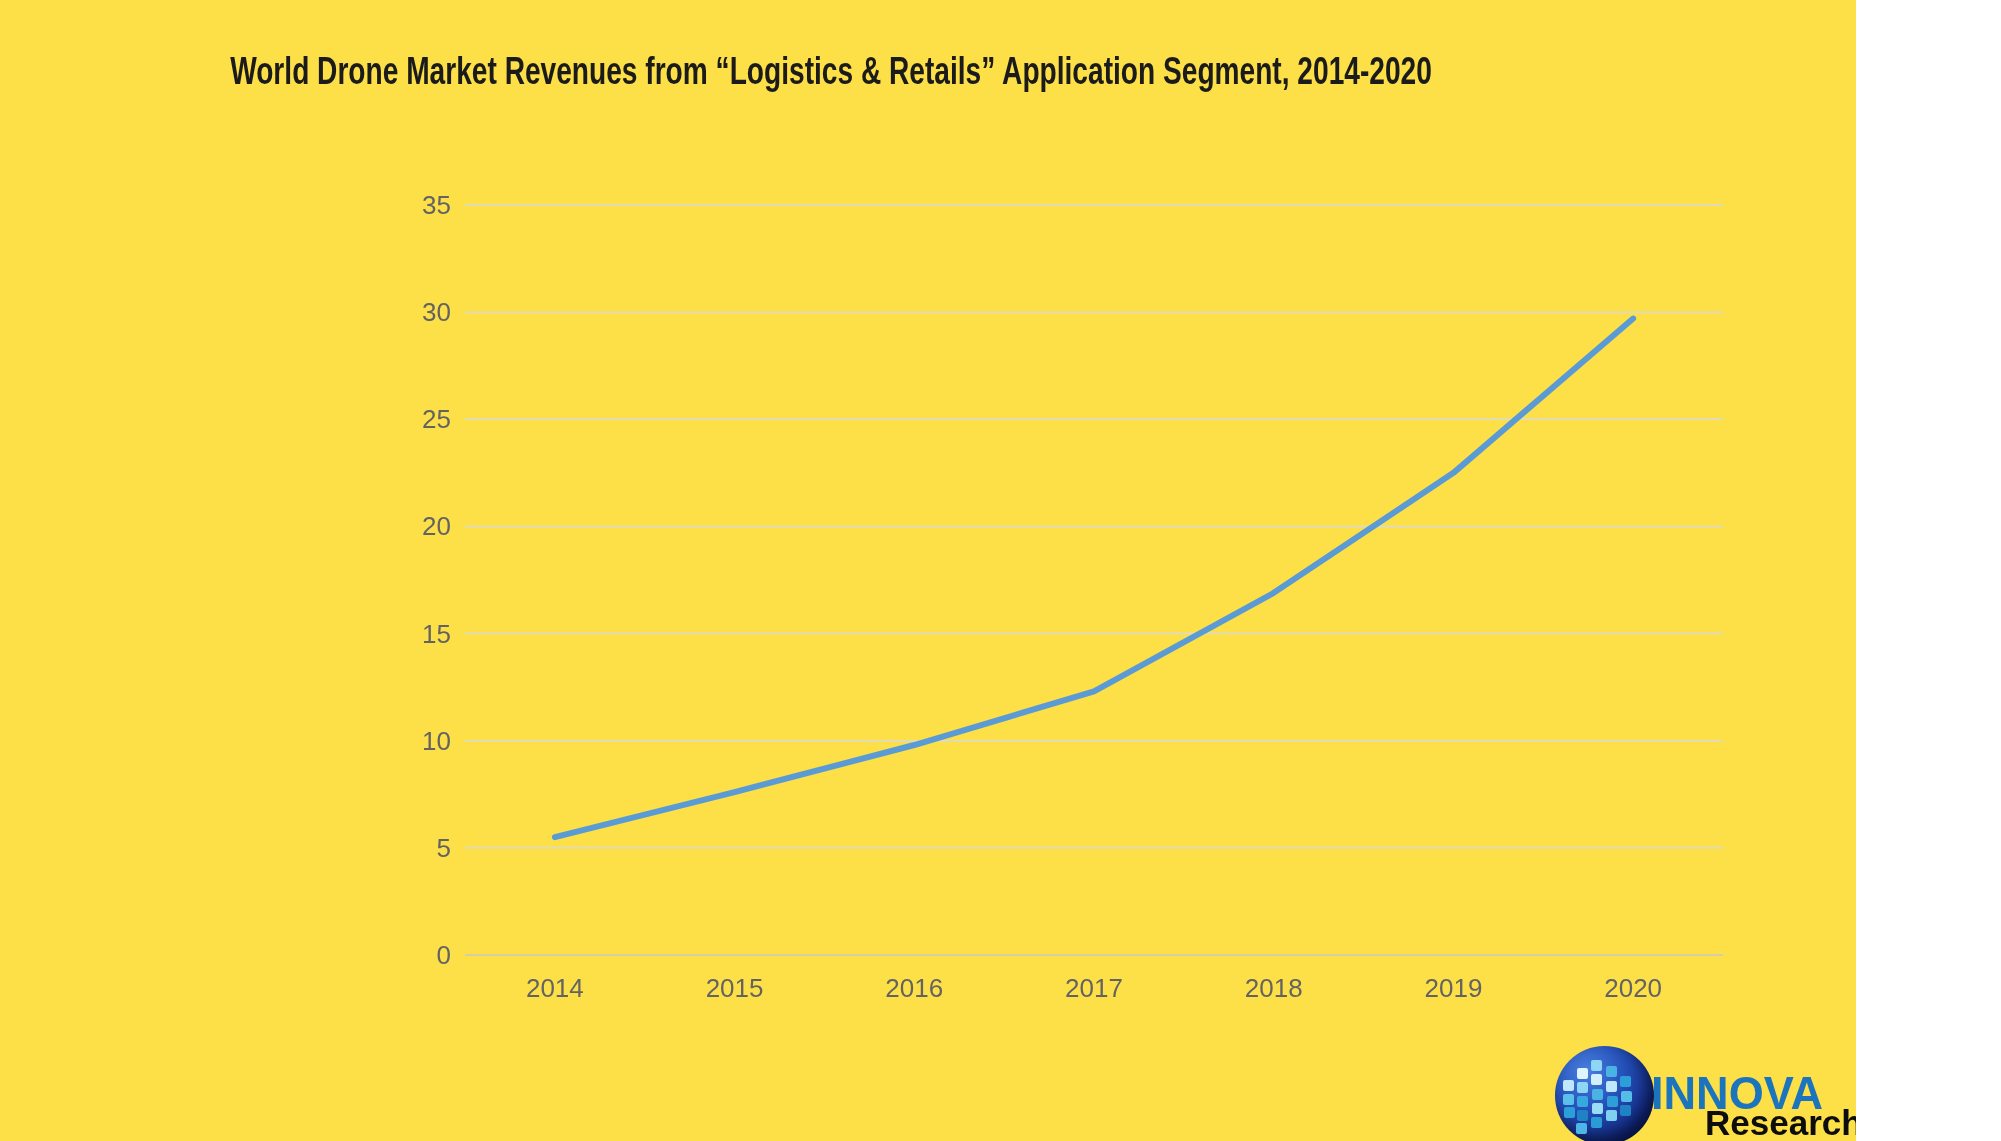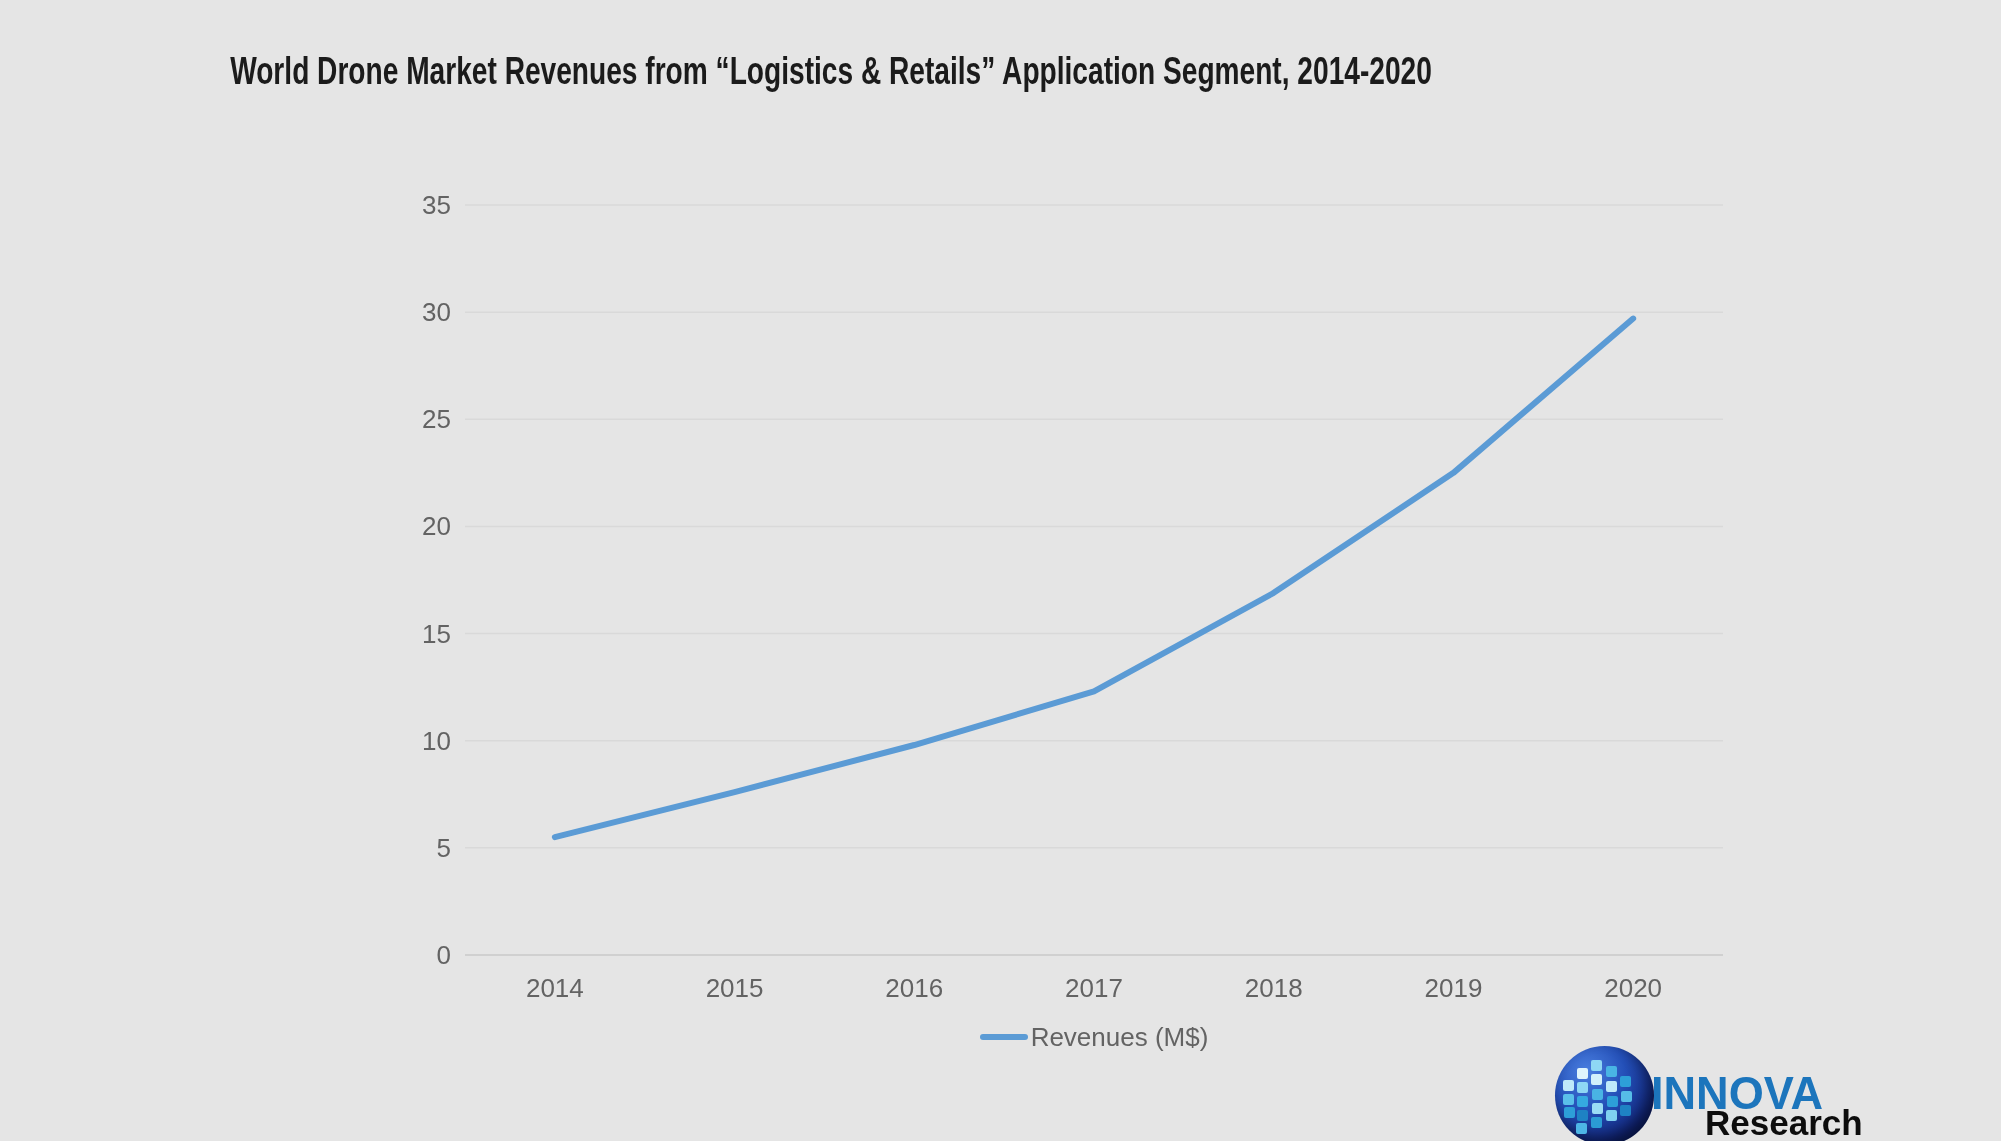--- a/index.html
+++ b/index.html
@@ -1,17 +1,17 @@
 <!DOCTYPE html>
 <html><head>
 <meta charset="utf-8">
 <style>
   html,body{margin:0;padding:0;background:#ffffff;}
   .canvas{
-    position:relative;width:2001px;height:1141px;background:#e5e5e5;
+    position:relative;width:1856px;height:1141px;background:#fde047;
     overflow:hidden;font-family:"Liberation Sans",sans-serif;
   }
   .chart-title{
     position:absolute;top:50px;left:831px;
     transform:translateX(-50%) scaleX(0.74);
     white-space:nowrap;font-weight:bold;font-size:38px;color:#1b1b1b;
     font-family:"Liberation Sans",sans-serif;
   }
   #chart-svg{position:absolute;left:0;top:0;}
   .tick{font-family:"Liberation Sans",sans-serif;font-size:26px;fill:#636363;}
@@ -63,24 +63,20 @@
       <text class="tick" x="554.8571428571429" y="997" text-anchor="middle" fill="#636363">2014</text>
       <text class="tick" x="734.5714285714286" y="997" text-anchor="middle" fill="#636363">2015</text>
       <text class="tick" x="914.2857142857142" y="997" text-anchor="middle" fill="#636363">2016</text>
       <text class="tick" x="1094" y="997" text-anchor="middle" fill="#636363">2017</text>
       <text class="tick" x="1273.7142857142858" y="997" text-anchor="middle" fill="#636363">2018</text>
       <text class="tick" x="1453.4285714285716" y="997" text-anchor="middle" fill="#636363">2019</text>
       <text class="tick" x="1633.142857142857" y="997" text-anchor="middle" fill="#636363">2020</text>
       <polyline points="554.8571428571429,837.1428571428571 734.5714285714286,792.1428571428571 914.2857142857142,745 1094,691.4285714285714 1273.7142857142858,592.8571428571429 1453.4285714285716,472.85714285714283 1633.142857142857,318.57142857142856" fill="none" stroke="#5B9BD5" stroke-width="6" stroke-linecap="round" stroke-linejoin="round"></polyline>
     </svg>
 
-  <div class="legend">
-    <span class="legend-line" style="background: rgb(91, 155, 213);"></span>
-    <span class="legend-label">Revenues (M$)</span>
-  </div>
 
   <div class="logo">
     <div class="globe" id="globe">
         <div class="tile" style="left: 8px; top: 34px; background: rgb(191, 233, 250);"></div>
         <div class="tile" style="left: 8px; top: 48px; background: rgb(91, 192, 234);"></div>
         <div class="tile" style="left: 9px; top: 61px; background: rgb(45, 159, 216);"></div>
         <div class="tile" style="left: 22px; top: 22px; background: rgb(223, 244, 252);"></div>
         <div class="tile" style="left: 22px; top: 36px; background: rgb(142, 215, 244);"></div>
         <div class="tile" style="left: 22px; top: 50px; background: rgb(53, 169, 224);"></div>
         <div class="tile" style="left: 22px; top: 64px; background: rgb(30, 130, 196);"></div>

